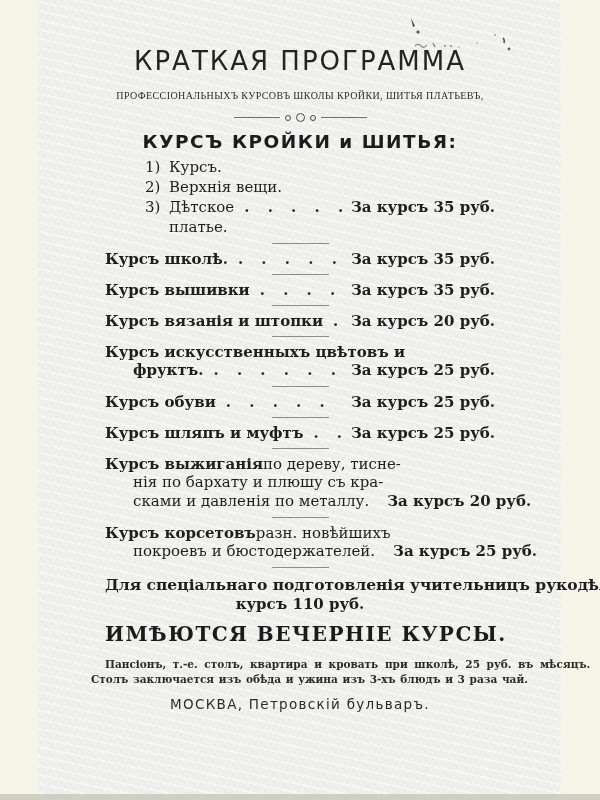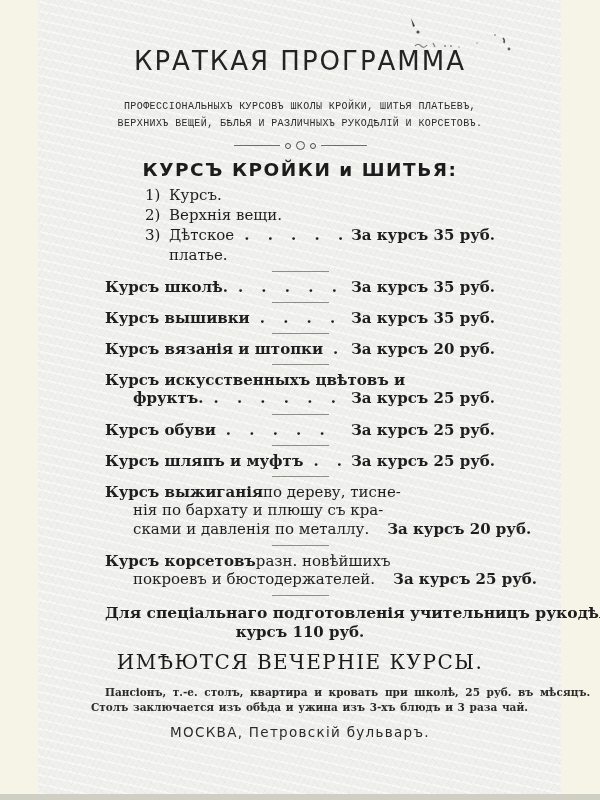--- a/index.html
+++ b/index.html
@@ -33,22 +33,22 @@
     margin: 46px 0 0 0;
     font-family: "DejaVu Sans", sans-serif;
     font-weight: 400;
     font-size: 26px;
     letter-spacing: 2px;
     text-align: center;
     color: #242424;
     white-space: nowrap;
   }
   .subtitle {
-    margin-top: 22px;
-    font-family: Liberation Mono, monospace;
+    margin-top: 11px;
+    font-family: Liberation Serif, serif;
     font-size: 10px;
     letter-spacing: 0.4px;
     line-height: 17px;
     text-align: center;
     color: #2b2b2b;
     white-space: nowrap;
   }
   .ornament {
     margin-top: 9px;
     display: flex; align-items: center; justify-content: center;
@@ -93,21 +93,21 @@
     flex: 1 1 auto; overflow: hidden; white-space: nowrap;
     margin: 0 8px 0 10px; letter-spacing: 6.5px; font-weight: 700;
   }
 
   .special { margin-top: 7px; text-align: center; font-weight: 700; }
   .special .l1 { font-size: 15.5px; white-space: nowrap; }
   .special .l2 { font-size: 15px; margin-top: 1px; }
 
   h3.evening {
     margin: 9px 0 0 0;
-    font-weight: 400;
+    font-weight: 700;
     font-size: 20px;
     letter-spacing: 1.5px;
     text-align: center;
     color: #1b1b1b;
     white-space: nowrap;
   }
 
   .pension { margin-top: 11px; font-weight: 700; font-size: 10.5px; line-height: 15px; color: #2a2a2a; }
   .pension .p1 { text-align: center; word-spacing: 3px; white-space: nowrap; }
   .pension .p2 { text-align: left; margin-left: -14px; word-spacing: 1px; white-space: nowrap; }
@@ -139,21 +139,20 @@
       <circle cx="84" cy="41" r="0.8" fill="#333" opacity="0.4"></circle>
       <path d="M110,36 q2,2 1,5" stroke="#222" stroke-width="1.6" fill="none" opacity="0.75"></path>
       <circle cx="116" cy="47" r="1.4" fill="#222" opacity="0.7"></circle>
       <circle cx="102" cy="33" r="0.9" fill="#333" opacity="0.5"></circle>
     </svg>
 
     <h1 class="title">КРАТКАЯ ПРОГРАММА</h1>
 
     <div class="subtitle">
       <div>ПРОФЕССІОНАЛЬНЫХЪ КУРСОВЪ ШКОЛЫ КРОЙКИ, ШИТЬЯ ПЛАТЬЕВЪ,</div>
-      <div>ВЕРХНИХЪ ВЕЩЕЙ, БѢЛЬЯ И РАЗЛИЧНЫХЪ РУКОДѢЛІЙ И КОРСЕТОВЪ.</div>
     </div>
 
     <div class="ornament">
       <span class="line"></span>
       <span class="dot small"></span>
       <span class="dot big"></span>
       <span class="dot small"></span>
       <span class="line"></span>
     </div>
 

